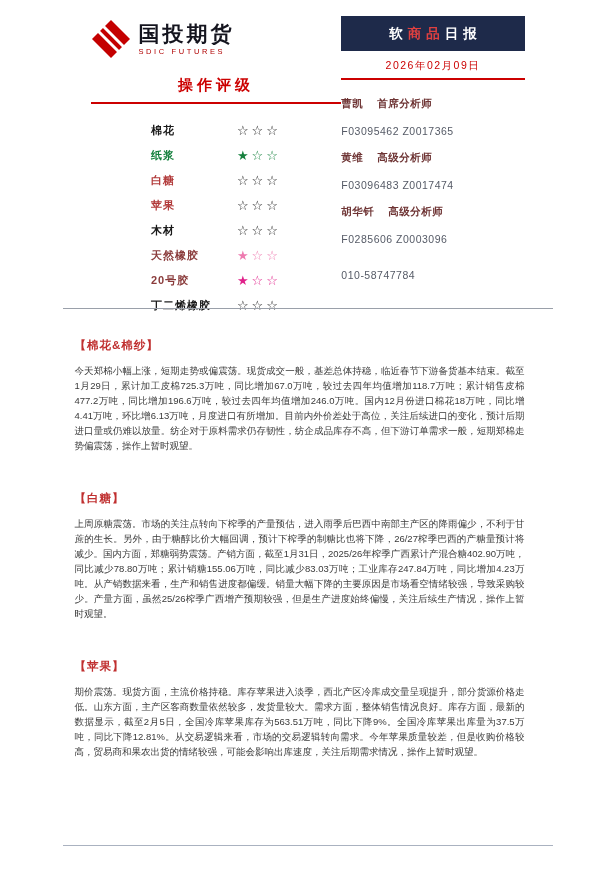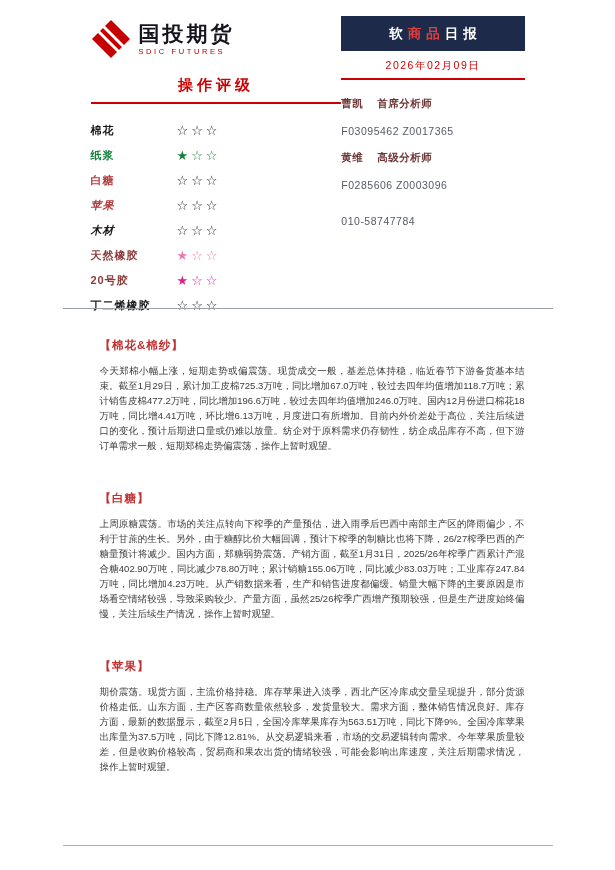--- a/index.html
+++ b/index.html
@@ -22,34 +22,34 @@
             font-weight:bold; padding:9px 0 8px 0; letter-spacing:5px; text-indent:5px; }
   .banner .red { color:#e04040; }
   .date { color:#cc0000; font-size:10.5px; font-weight:normal; text-align:center;
           margin-top:8px; letter-spacing:1.5px; }
   .date-rule { border-top:2px solid #cc0000; margin-top:5px; }
   
   .ratings-title { color:#cc0000; font-size:15px; font-weight:bold; text-align:center;
                    letter-spacing:4px; margin:14px 0 7px 0; }
   .ratings-rule { border-top:2px solid #cc0000; margin-bottom:14px; }
   .ratings-list { list-style:none; }
-  .rating-row { display:flex; align-items:center; height:25px; }
+  .rating-row { display:flex; align-items:center; height:25px;justify-content:center; }
   .r-name { display:inline-block; width:86px; font-size:11px; font-weight:bold; letter-spacing:1px; }
   .r-stars { font-size:13px; letter-spacing:3px; font-family:"DejaVu Sans",sans-serif; }
   
   .analysts { margin-top:17px; font-size:10.5px; }
   .an-line { margin-bottom:14px; letter-spacing:0.5px; }
   .an-name { color:#6e3434; font-weight:bold; }
   .an-title { margin-left:14px; }
   .an-reg { color:#555a66; }
   .an-gap { height:10px; }
   
   .header-divider { position:absolute; left:0; right:0; top:308px; border-top:1px solid #9aa0aa; }
   
-  .main { padding:316px 28px 0 12px; position:absolute; top:0; left:0; right:0;margin-left:25px; }
+  .main { padding:316px 28px 0 12px; position:absolute; top:0; left:0; right:0; }
   .article h3 { color:#c03030; font-size:11.5px; font-weight:bold; letter-spacing:1px; margin:0 0 10px 0; }
   .article p { font-size:9.5px; line-height:15px; color:#3a3a3a; text-align:justify; }
   .article + .article h3 { margin-top:38px; }
   .article:first-child h3 { margin-top:22px; }
   
   .footer-rule { position:absolute; left:0; right:0; bottom:24px; border-top:1px solid #aab2c0; }
   .footer { position:absolute; left:28px; right:28px; bottom:8px; height:12px;
             font-size:8.5px; color:#5b7db1; }
   .f-left { position:absolute; left:0; }
   .f-center { position:absolute; left:50%; transform:translateX(-50%); }
@@ -84,25 +84,25 @@
           </li>
           <li class="rating-row">
             <span class="r-name" style="color: rgb(21, 128, 61);">纸浆</span>
             <span class="r-stars" style="color: rgb(21, 128, 61);">★☆☆</span>
           </li>
           <li class="rating-row">
             <span class="r-name" style="color: rgb(178, 59, 59);">白糖</span>
             <span class="r-stars" style="color: rgb(26, 26, 26);">☆☆☆</span>
           </li>
           <li class="rating-row">
-            <span class="r-name" style="color: rgb(178, 59, 59); font-style: italic;">苹果</span>
+            <span class="r-name" style="color: rgb(178, 59, 59);">苹果</span>
             <span class="r-stars" style="color: rgb(26, 26, 26);">☆☆☆</span>
           </li>
           <li class="rating-row">
-            <span class="r-name" style="color: rgb(26, 26, 26); font-style: italic;">木材</span>
+            <span class="r-name" style="color: rgb(26, 26, 26);">木材</span>
             <span class="r-stars" style="color: rgb(26, 26, 26);">☆☆☆</span>
           </li>
           <li class="rating-row">
             <span class="r-name" style="color: rgb(138, 59, 59);">天然橡胶</span>
             <span class="r-stars" style="color: rgb(238, 123, 176);">★☆☆</span>
           </li>
           <li class="rating-row">
             <span class="r-name" style="color: rgb(138, 59, 59);">20号胶</span>
             <span class="r-stars" style="color: rgb(224, 33, 138);">★☆☆</span>
           </li>
@@ -122,20 +122,24 @@
       <div class="date-rule"></div>
 
       <div class="analysts">
         <div class="an-line an-name">
           <span>曹凯</span><span class="an-title">首席分析师</span>
         </div>
         <div class="an-line an-reg">F03095462 Z0017365</div>
         <div class="an-line an-name">
           <span>黄维</span><span class="an-title">高级分析师</span>
         </div>
+        <div class="an-line an-reg">F03096483 Z0017474</div>
+        <div class="an-line an-name">
+          <span>胡华钎</span><span class="an-title">高级分析师</span>
+        </div>
         <div class="an-line an-reg">F0285606 Z0003096</div>
         <div class="an-gap"></div>
         <div class="an-line an-reg">010-58747784</div>
       </div>
     </div>
   </div>
 
   <div class="header-divider"></div>
 
   <div class="main">

